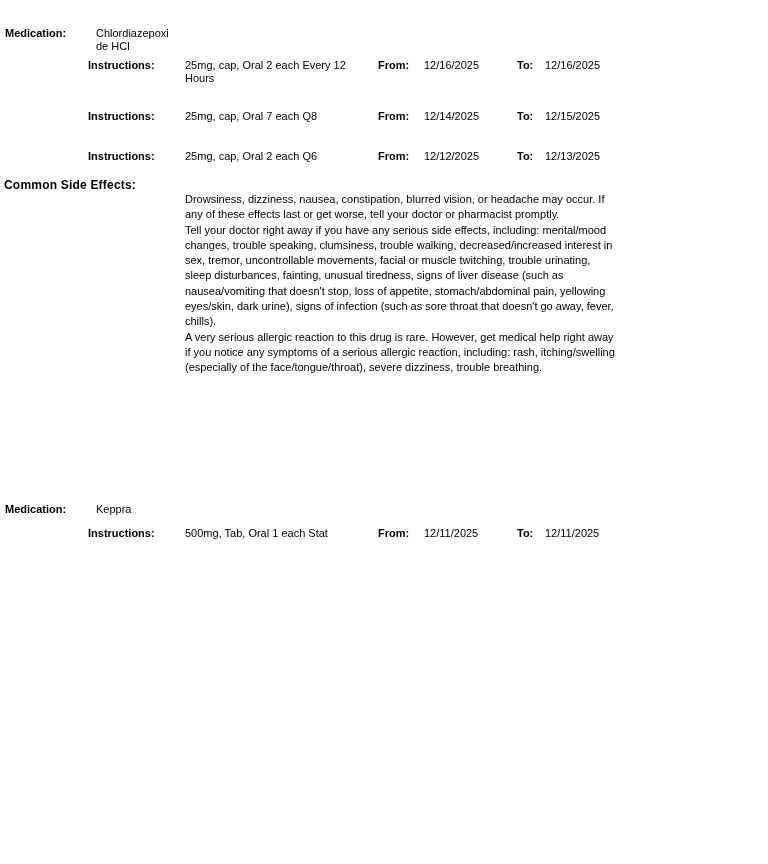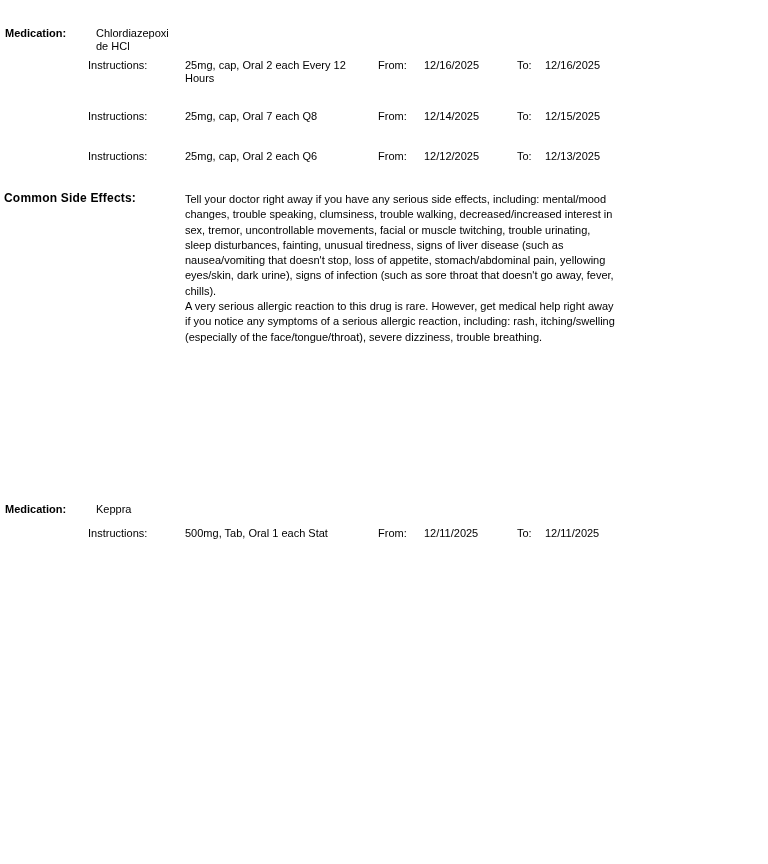--- a/index.html
+++ b/index.html
@@ -11,41 +11,41 @@
     position: relative;
     width: 768px;
     height: 629px;
     background: #ffffff;
     color: #000000;
     font-family: "Liberation Sans", sans-serif;
     font-size: 11px;
     overflow: hidden;
   }
   .abs { position: absolute; }
-  .b { font-weight: 400; text-align: right; }
+  .b { font-weight: 700; text-align: right; }
   .row {
     position: absolute;
     left: 0;
     width: 768px;
     height: 0;
     overflow: visible;
   }
   .row .cell { position: absolute; top: 0; line-height: 13px; white-space: nowrap; }
   .stack .line { display: block; line-height: 13px; white-space: nowrap; }
   .col-ins-label  { left: 88px; }
   .col-dose       { left: 185px; }
   .col-from-label { left: 378px; }
   .col-from-val   { left: 424px; }
   .col-to-label   { left: 517px; }
   .col-to-val     { left: 545px; }
   .med-label { left: 5px; line-height: 13px; font-weight: 700; white-space: nowrap; }
   .med-name  { left: 96px; width: 100px; }
   .se-label {
     left: 4px;
-    top: 191px;
+    top: 178px;
     font-size: 12px;
     font-weight: 700;
     letter-spacing: 0.2px;
     white-space: nowrap;
   }
   .se-body {
     left: 185px;
     top: 192px;
     width: 434px;
     line-height: 15.3px;
@@ -92,20 +92,21 @@
       <span class="line">25mg, cap, Oral 2 each Q6</span>
     </div>
     <span class="cell b col-from-label">From:</span>
     <span class="cell col-from-val">12/12/2025</span>
     <span class="cell b col-to-label">To:</span>
     <span class="cell col-to-val">12/13/2025</span>
   </div>
 
   <span class="abs se-label">Common Side Effects:</span>
   <div class="abs se-body">
+    <p>Drowsiness, dizziness, nausea, constipation, blurred vision, or headache may occur. If any of these effects last or get worse, tell your doctor or pharmacist promptly.</p>
     <p>Tell your doctor right away if you have any serious side effects, including: mental/mood changes, trouble speaking, clumsiness, trouble walking, decreased/increased interest in sex, tremor, uncontrollable movements, facial or muscle twitching, trouble urinating, sleep disturbances, fainting, unusual tiredness, signs of liver disease (such as nausea/vomiting that doesn't stop, loss of appetite, stomach/abdominal pain, yellowing eyes/skin, dark urine), signs of infection (such as sore throat that doesn't go away, fever, chills).</p>
     <p>A very serious allergic reaction to this drug is rare. However, get medical help right away if you notice any symptoms of a serious allergic reaction, including: rash, itching/swelling (especially of the face/tongue/throat), severe dizziness, trouble breathing.</p>
   </div>
 
   <span class="abs med-label" style="top:503px">Medication:</span>
   <div class="abs med-name stack" style="top:503px">
     <span class="line">Keppra</span>
   </div>
 
   <div class="row" style="top:527px">

